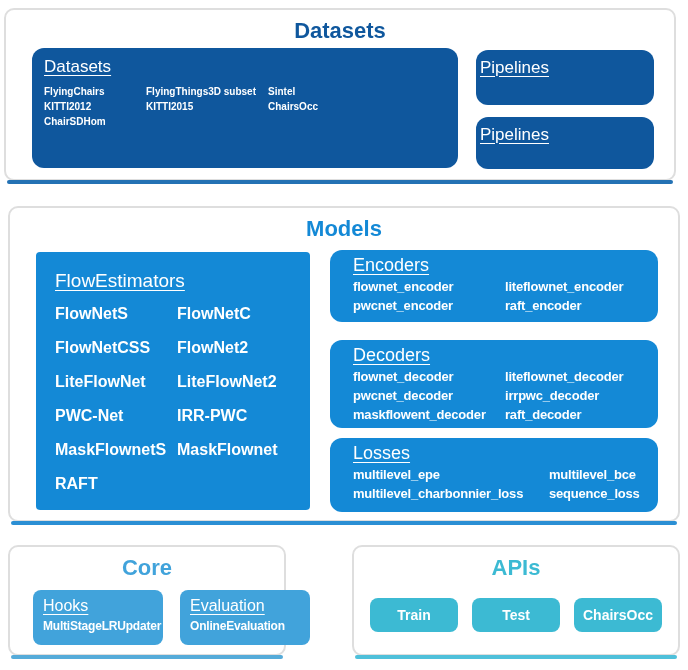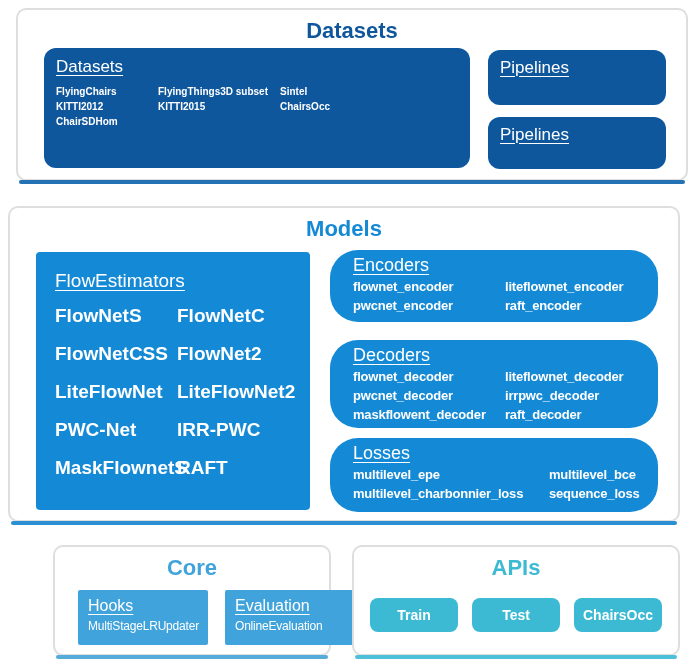--- a/index.html
+++ b/index.html
@@ -32,82 +32,82 @@
   .title-models{color:var(--models-blue,#1489D6);}
   .title-core{color:var(--core-blue,#41A3DB);}
   .title-apis{color:var(--apis-cyan,#3CBAD3);}
 
   .bluebox{
     position:absolute;
     color:#ffffff;
     border-radius:12px;
   }
   .bg-dark{background:var(--datasets-blue,#0F579D);}
-  .bg-models{background:var(--models-blue,#1489D6);border-radius:28px;}
+  .bg-models{background:var(--models-blue,#1489D6);}
   .bg-core{background:var(--core-blue,#41A3DB);}
 
   .heading{
     display:inline-block;
     font-weight:400;
     text-decoration:underline;
     text-underline-offset:3px;
     color:#ffffff;
   }
 
   
-  #datasets-card{left:16px;top:8px;width:672px;height:173px;}
+  #datasets-card{left:4px;top:8px;width:672px;height:173px;}
   #datasets-box{left:26px;top:38px;width:426px;height:120px;padding:9px 12px;}
   #datasets-box .heading{font-size:17px;}
   #datasets-items{
     margin-top:9px;
     display:grid;
     grid-template-columns:102px 122px 1fr;
     row-gap:4px;
     font-size:10px;font-weight:700;
     white-space:nowrap;
   }
-  .pipelines-box{left:470px;width:178px;padding:8px 12px;}
+  .pipelines-box{left:470px;width:178px;padding:8px 4px;}
   #pipelines-box-1{top:40px;height:55px;}
   #pipelines-box-2{top:107px;height:52px;}
   .pipelines-box .heading{font-size:17px;}
 
   
   #models-card{left:8px;top:206px;width:672px;height:316px;}
   #flow-estimators-box{left:26px;top:44px;width:274px;height:258px;padding:18px 19px;border-radius:4px;}
   #flow-estimators-box .heading{font-size:19px;margin-bottom:13px;}
   #flow-estimators-items{
     display:grid;
     grid-template-columns:122px 1fr;
     row-gap:16px;
-    font-size:19px;font-weight:700;
+    font-size:16px;font-weight:700;
     white-space:nowrap;
   }
   .right-box{left:320px;width:328px;padding:5px 23px;}
   #encoders-box{top:42px;height:72px;}
   #decoders-box{top:132px;height:88px;}
   #losses-box{top:230px;height:74px;}
   .right-box .heading{font-size:18px;margin-bottom:2px;}
   .id-items{
     display:grid;
     grid-template-columns:142px 1fr;
     column-gap:10px;
     font-size:13px;font-weight:700;
     letter-spacing:-0.2px;
     line-height:1.45;
     white-space:nowrap;
   }
   #losses-items{grid-template-columns:186px 1fr;}
 
   
-  #core-card{left:8px;top:545px;width:278px;height:111px;margin-left:45px;}
-  .core-box{top:43px;width:130px;height:55px;padding:7px 10px;border-radius:2px;}
+  #core-card{left:8px;top:545px;width:278px;height:111px;}
+  .core-box{top:43px;width:130px;height:55px;padding:7px 10px;border-radius:8px;}
   #hooks-box{left:23px;}
   #evaluation-box{left:170px;}
   .core-box .heading{font-size:16px;}
-  .core-item{font-size:12px;font-weight:400;letter-spacing:-0.2px;margin-top:4px;white-space:nowrap;}
+  .core-item{font-size:12px;font-weight:700;letter-spacing:-0.2px;margin-top:4px;white-space:nowrap;}
 
   
   #apis-card{left:352px;top:545px;width:328px;height:111px;}
   #api-buttons{
     position:absolute;left:16px;right:16px;top:51px;
     display:flex;gap:14px;
   }
   .api-button{
     flex:1;height:34px;
     border:none;border-radius:8px;
@@ -154,20 +154,21 @@
     <div id="flow-estimators-items">
       <span>FlowNetS</span>
       <span>FlowNetC</span>
       <span>FlowNetCSS</span>
       <span>FlowNet2</span>
       <span>LiteFlowNet</span>
       <span>LiteFlowNet2</span>
       <span>PWC-Net</span>
       <span>IRR-PWC</span>
       <span>MaskFlownetS</span>
+      <span>MaskFlownet</span>
       <span>RAFT</span>
     </div>
   </div>
 
   <div class="bluebox bg-models right-box" id="encoders-box">
     <span class="heading">Encoders</span>
     <div class="id-items">
       <span>flownet_encoder</span>
       <span>liteflownet_encoder</span>
       <span>pwcnet_encoder</span>

